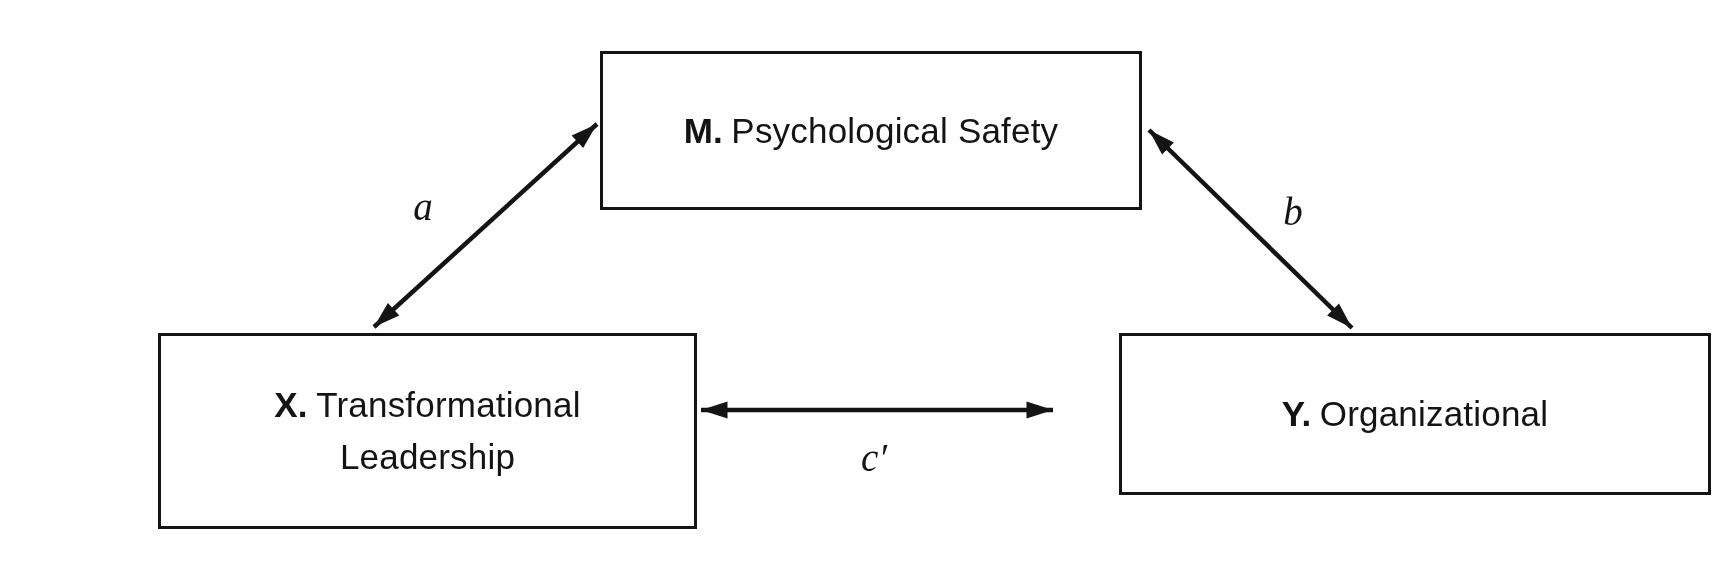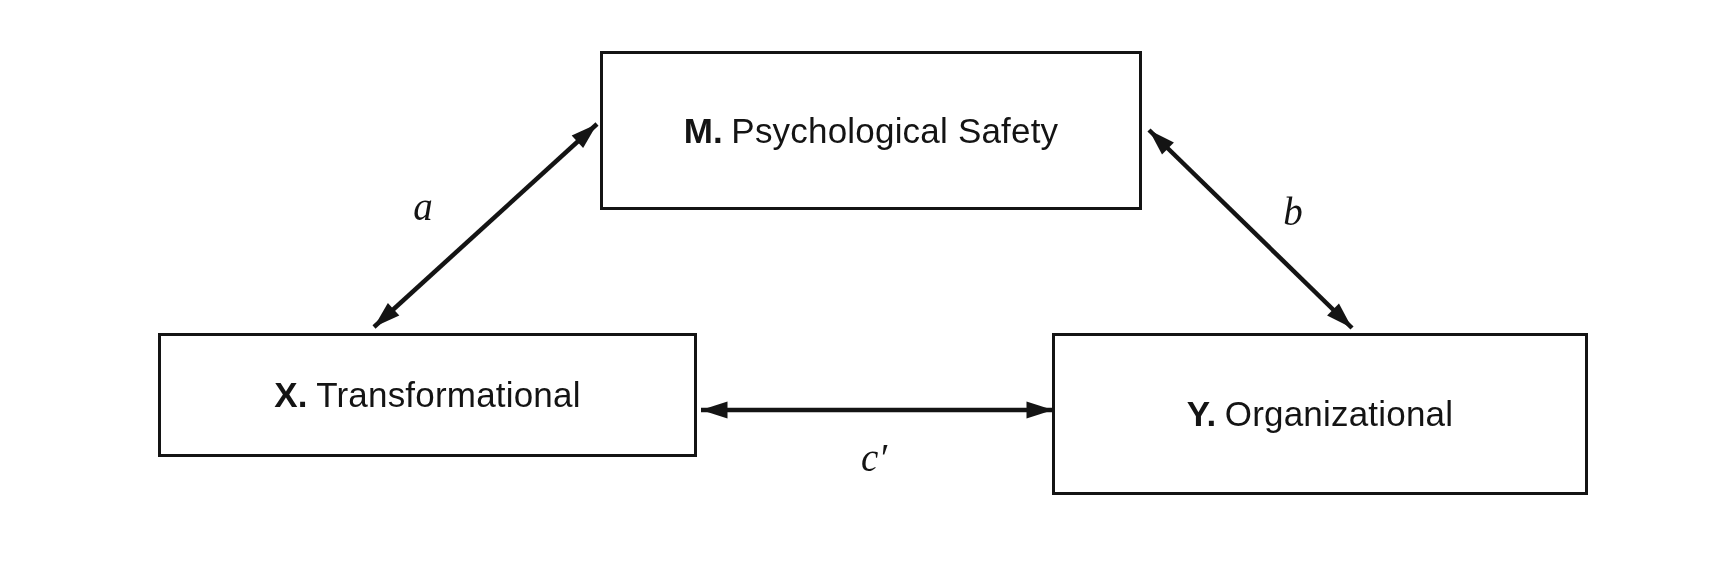--- a/index.html
+++ b/index.html
@@ -28,22 +28,22 @@
     text-align: center;
     font-size: 35px;
     line-height: 1.48;
     letter-spacing: 0.2px;
   }
   .node .prefix {
     font-weight: bold;
     margin-right: 0.24em;
   }
   .node-m { left: 600px;  top: 51px;  width: 542px; height: 159px; }
-  .node-x { left: 158px;  top: 333px; width: 539px; height: 124px; }
-  .node-y { left: 1052px; top: 333px; width: 536px; height: 162px; }
+  .node-x { left: 158px;  top: 333px; width: 539px; height: 196px; }
+  .node-y { left: 1119px; top: 333px; width: 592px; height: 162px; }
 
   .arrow-layer {
     position: absolute;
     left: 0; top: 0;
     width: 1728px;
     height: 586px;
   }
   .path-label {
     position: absolute;
     transform: translate(-50%, -50%);
@@ -76,20 +76,21 @@
   <div class="node node-m">
     <div>
       <span class="prefix">M.</span><span>Psychological Safety</span>
     </div>
   </div>
 
   <div class="node node-x">
     <div>
       <span class="prefix">X.</span><span>Transformational</span>
     </div>
+    <div>Leadership</div>
   </div>
 
   <div class="node node-y">
     <div>
       <span class="prefix">Y.</span><span>Organizational</span>
     </div>
   </div>
 
   <div class="path-label label-a">a</div>
   <div class="path-label label-b">b</div>

